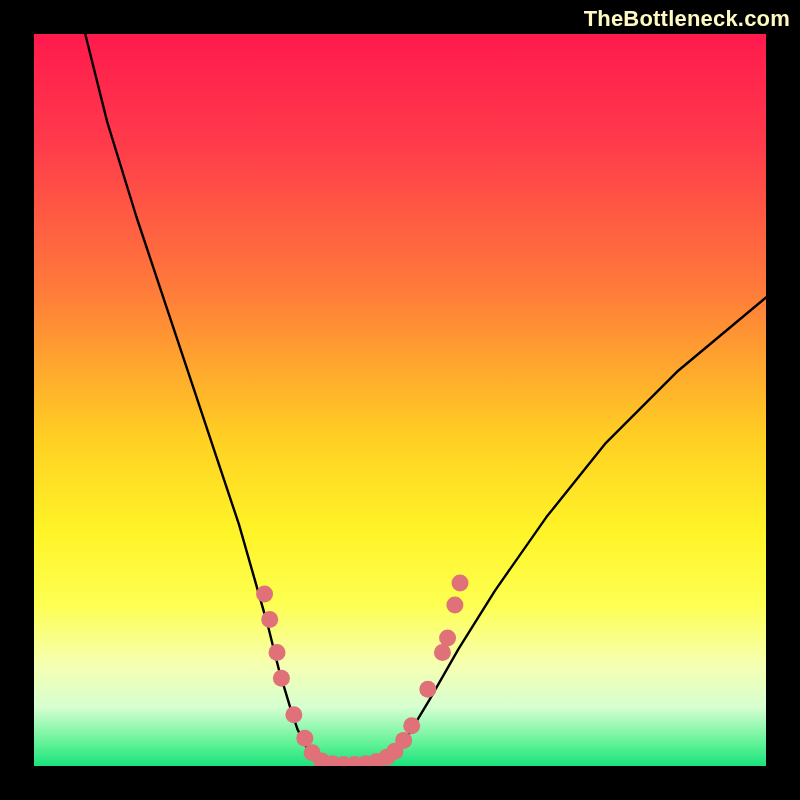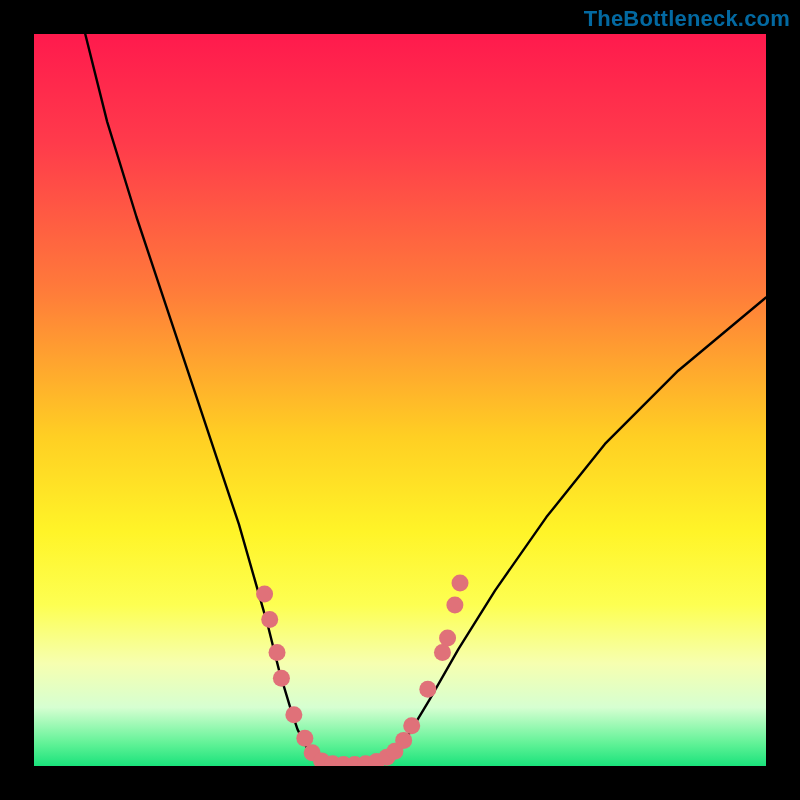--- a/index.html
+++ b/index.html
@@ -26,21 +26,21 @@
     height: 732px;
     overflow: hidden;
   }
   .watermark {
     position: absolute;
     top: 6px;
     right: 10px;
     font-family: Arial, Helvetica, sans-serif;
     font-size: 22px;
     font-weight: 600;
-    color: #0369a1;
+    color: #fef9c3;
     letter-spacing: 0.2px;
   }
   svg { display: block; }
 </style>
 </head>
 <body>
 
 <div class="frame">
   <div class="plot">
     <svg id="chart-svg" width="732" height="732" viewBox="0 0 732 732">

